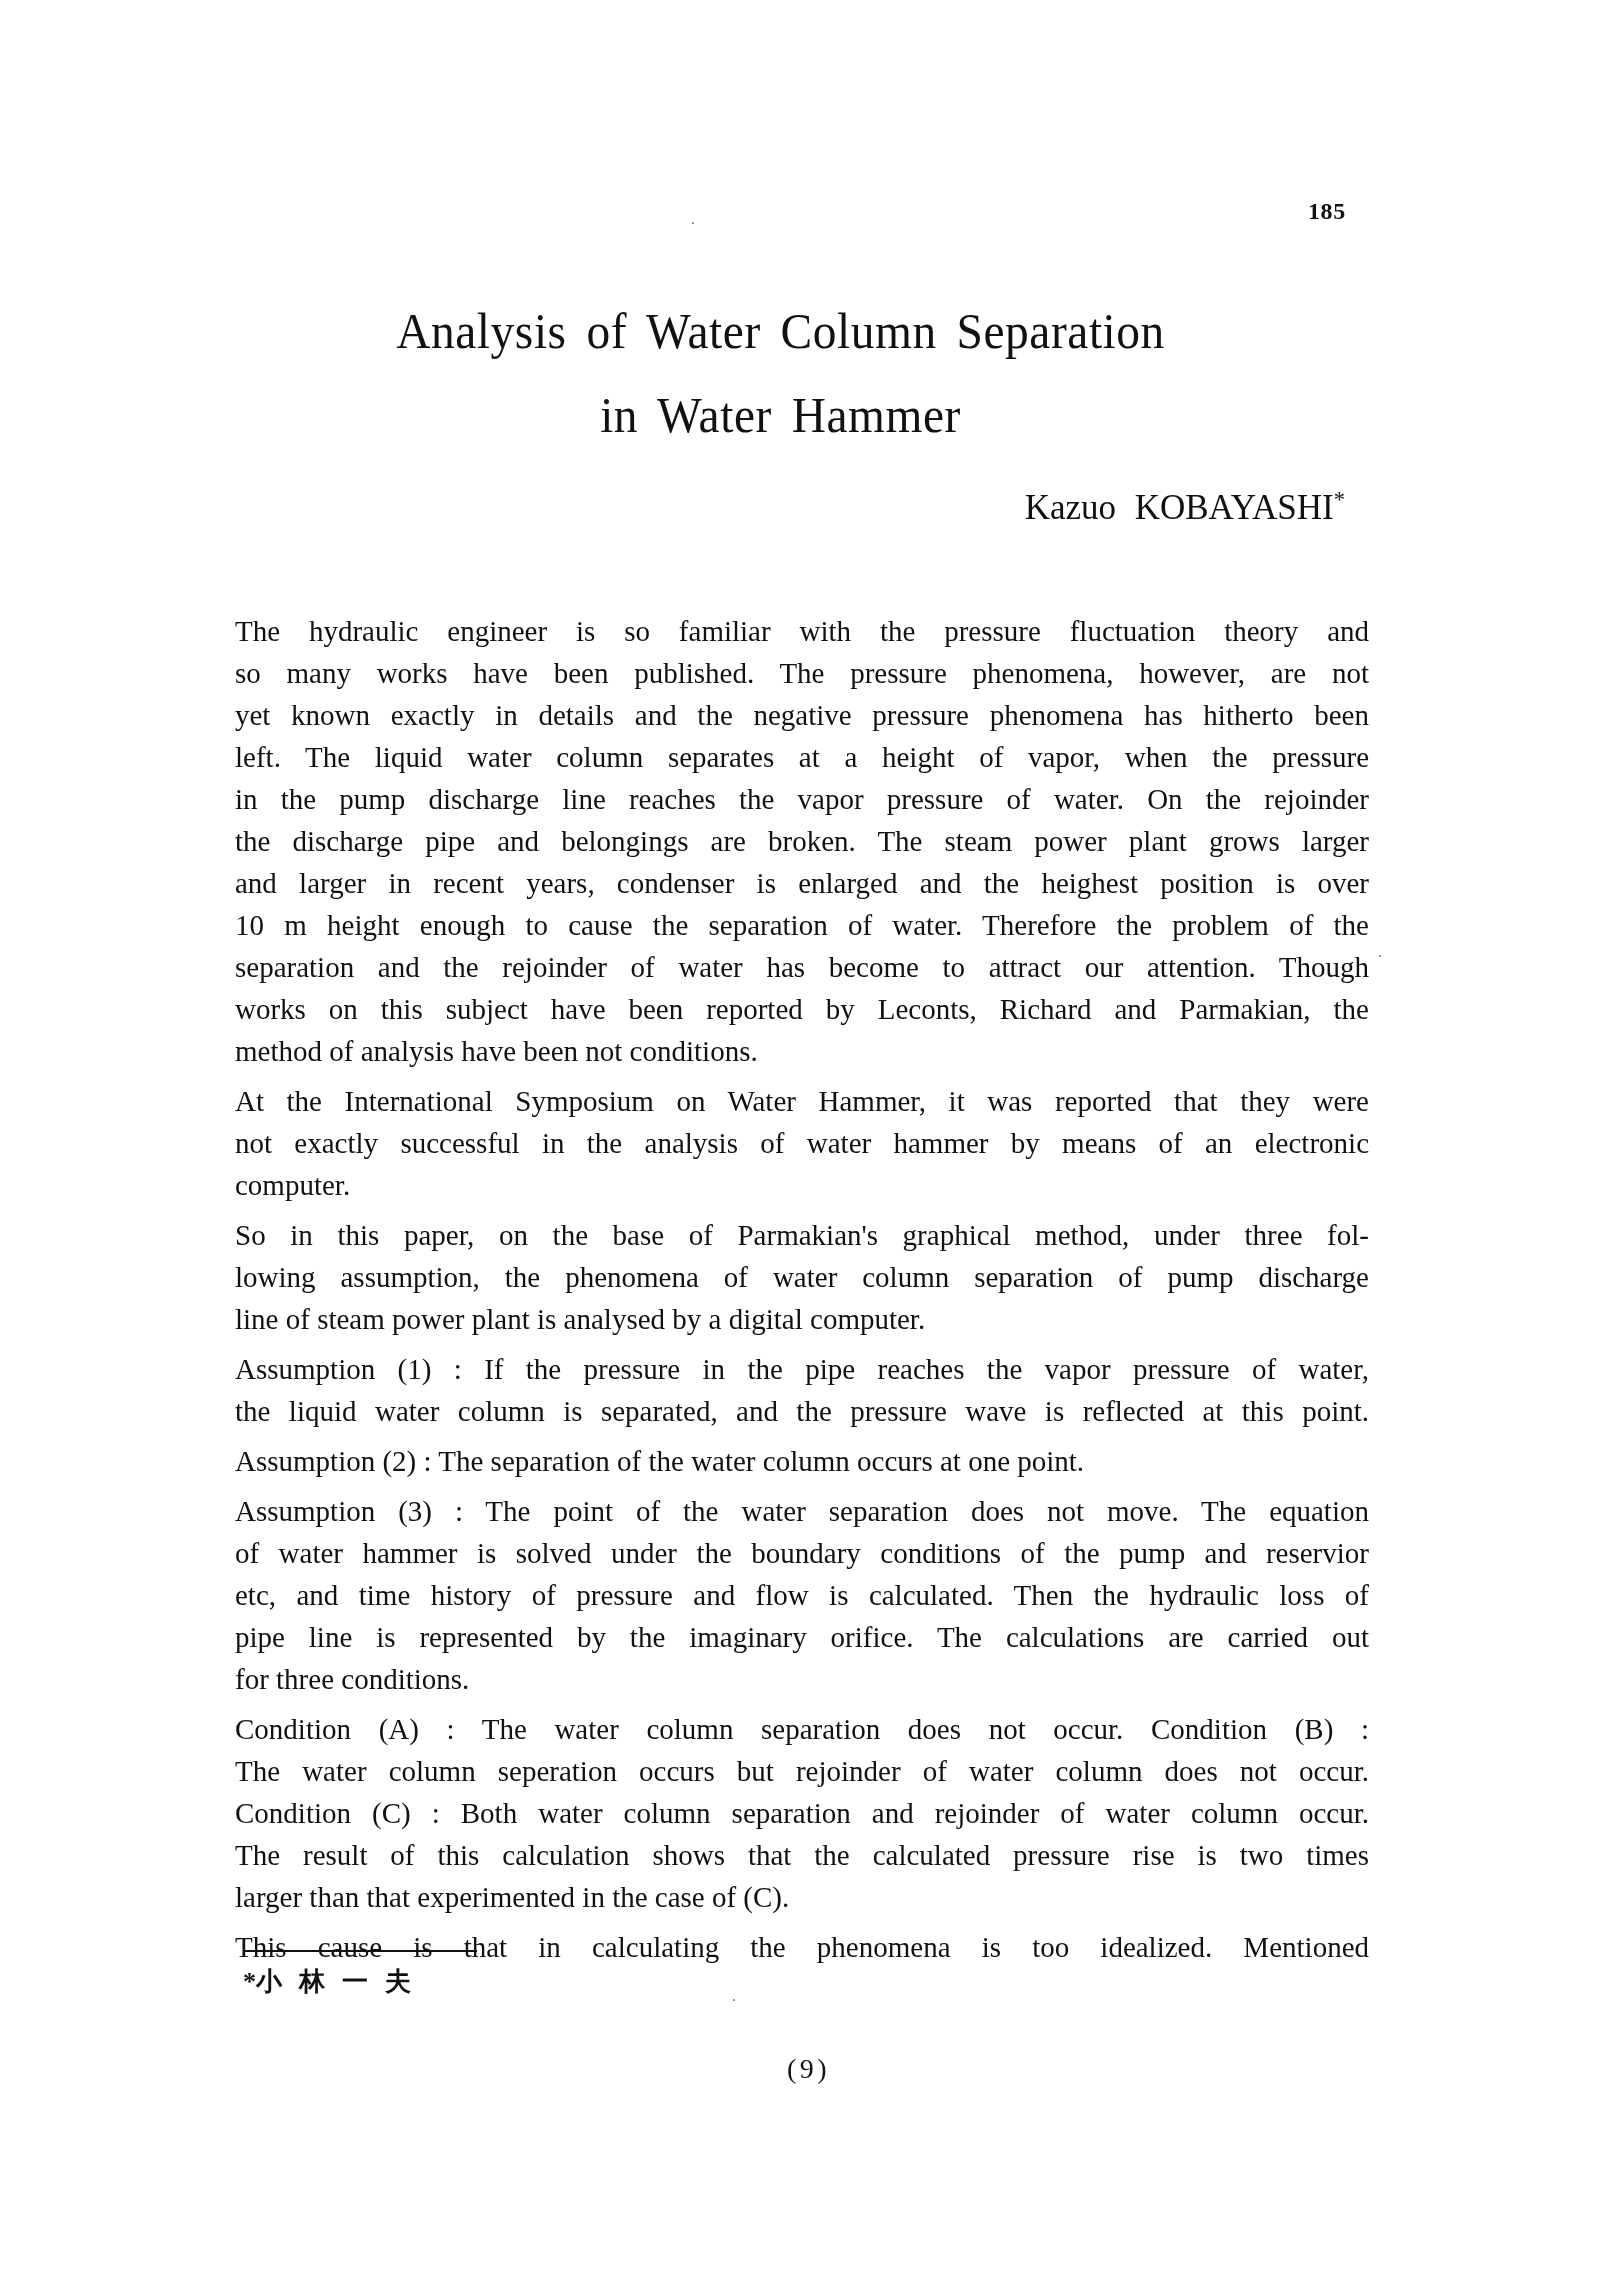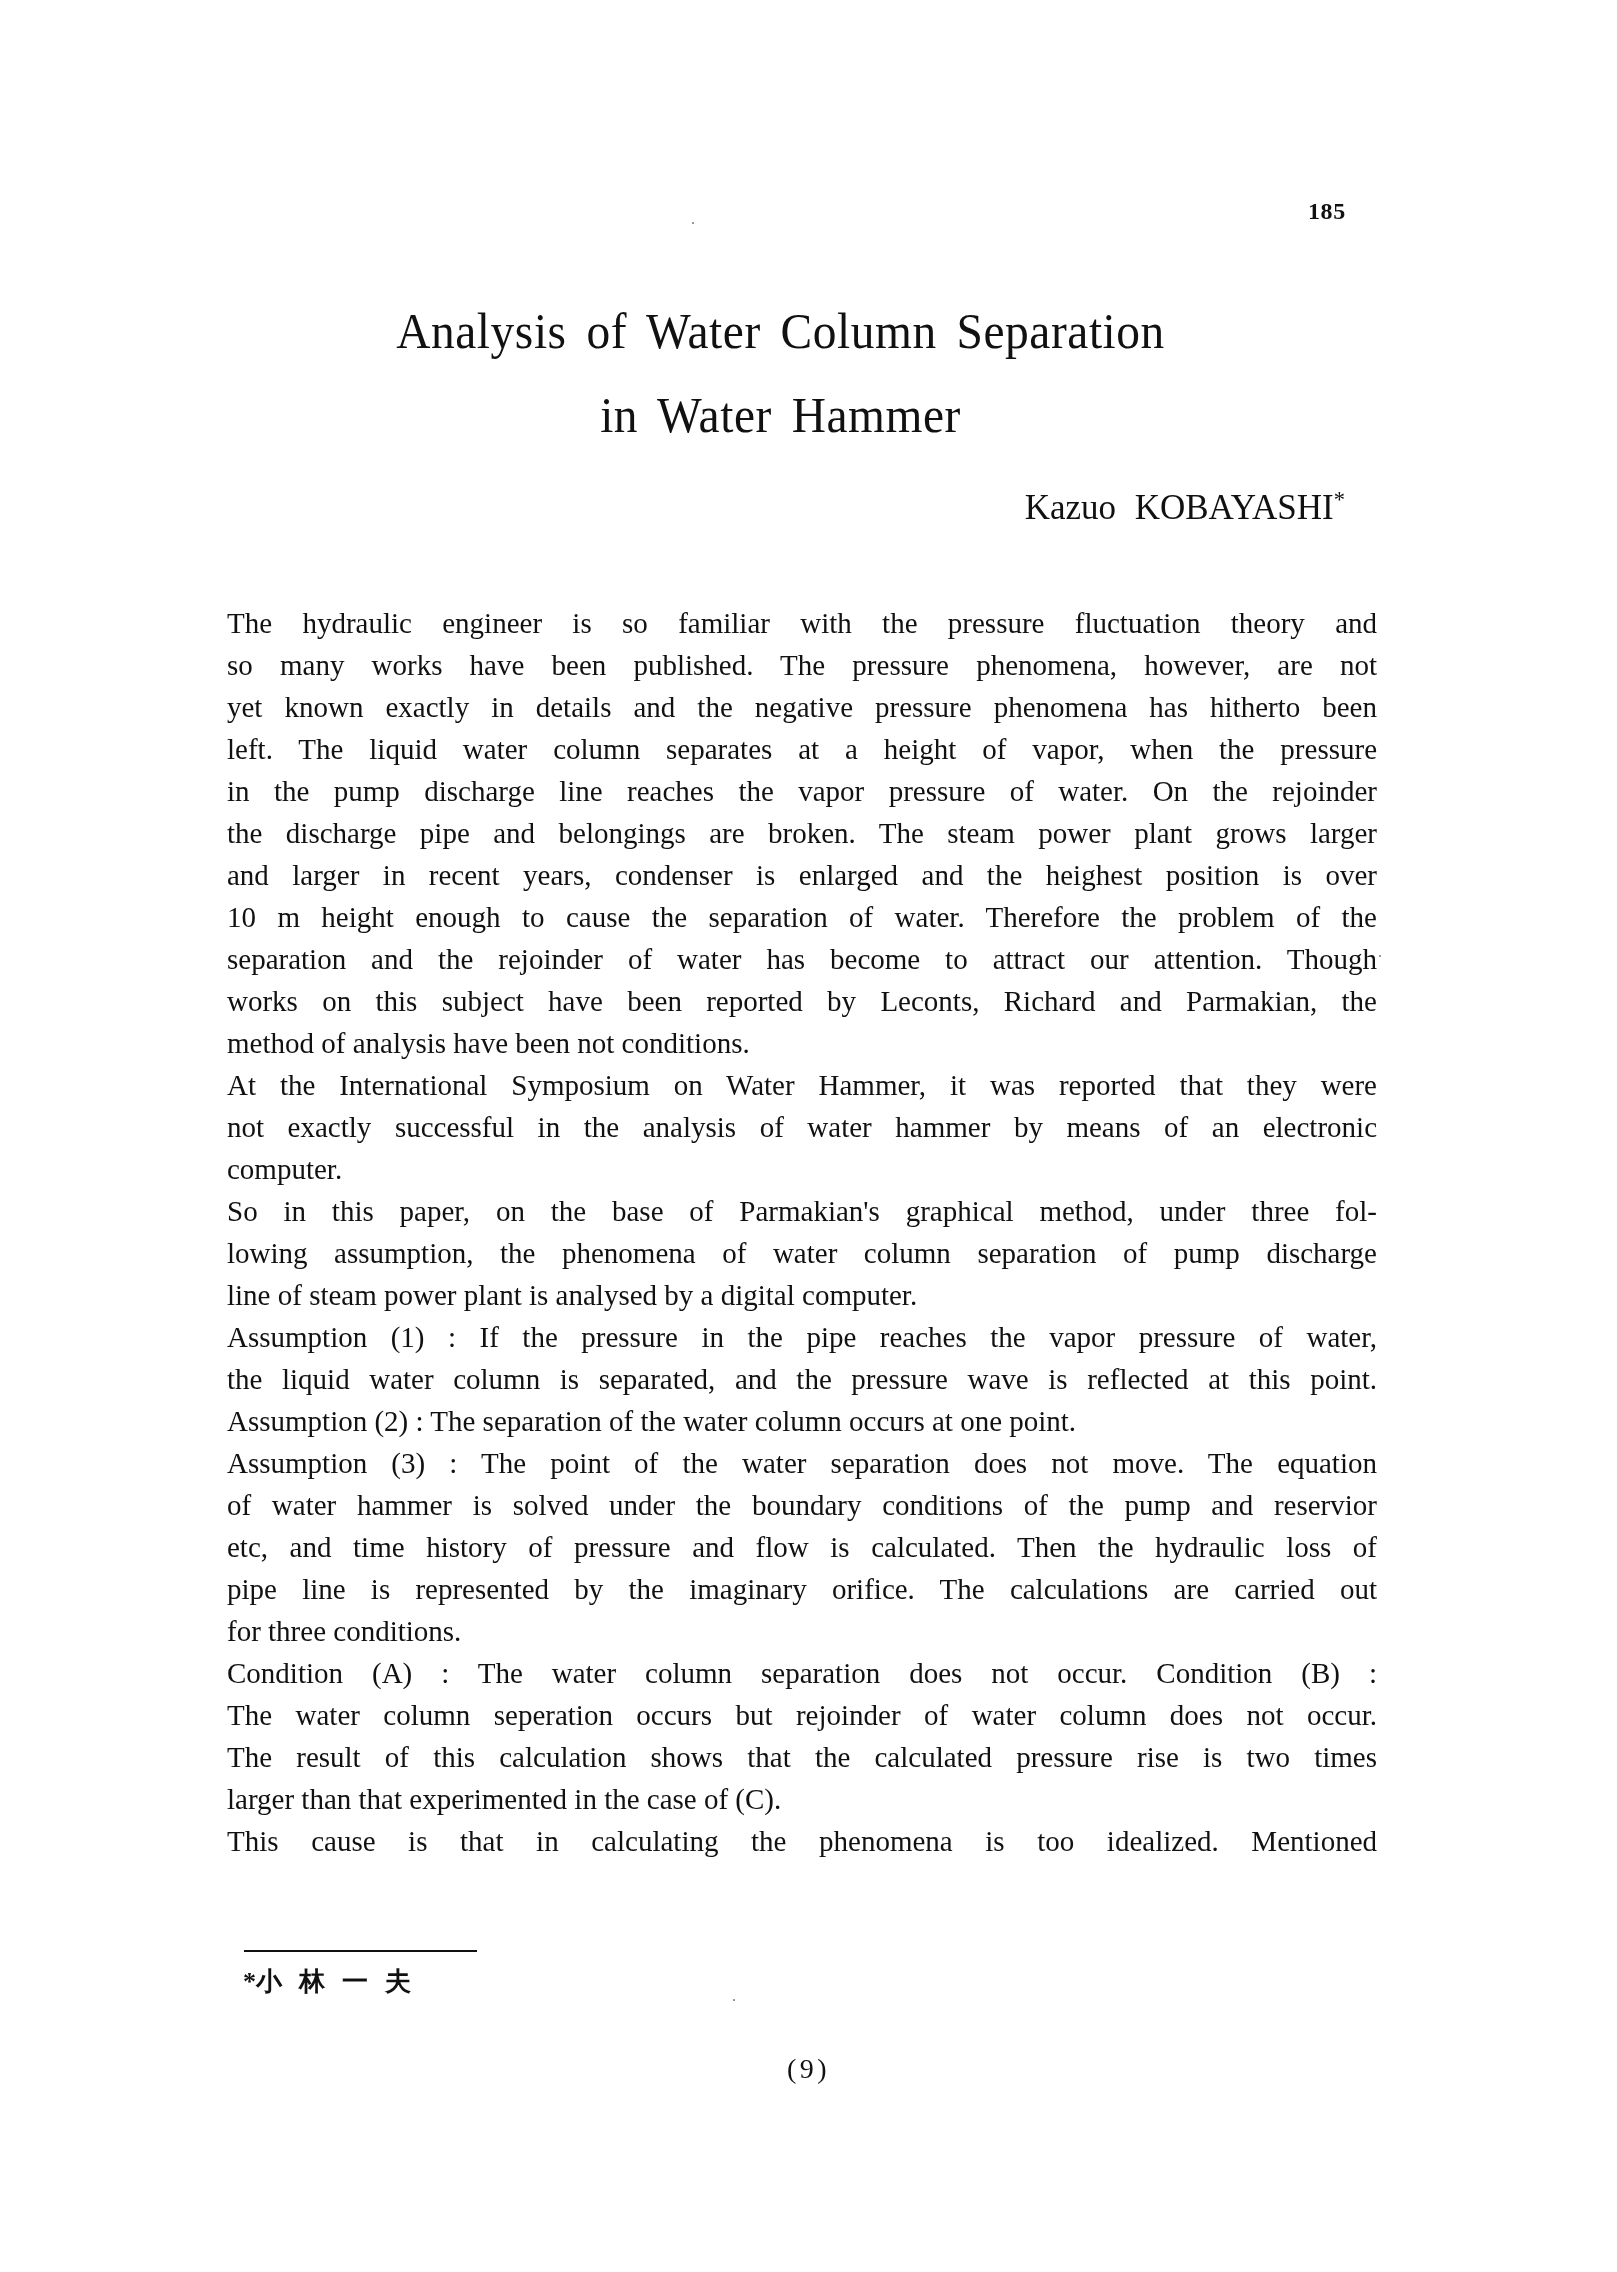--- a/index.html
+++ b/index.html
@@ -51,21 +51,21 @@
     }
     .body-text {
       position: absolute;
       left: 198px;
       top: 602px;
       width: 1179px;
       font-size: 29px;
       line-height: 42px;
     }
     .body-text p {
-      margin: 0;
+      margin: 8px;
       text-align: justify;
       text-align-last: left;
     }
     .body-text p.indent {
       text-indent: 29px;
     }
     .line {
       display: block;
       text-align: justify;
       text-align-last: justify;
@@ -168,20 +168,21 @@
       <span class="line">Assumption (3) :  The point of the water separation does not move.  The equation</span>
       <span class="line">of water hammer is solved under the boundary conditions of the pump and reservior</span>
       <span class="line">etc, and time history of pressure and flow is calculated.  Then the hydraulic loss of</span>
       <span class="line">pipe line is represented by the imaginary orifice.  The calculations are carried out</span>
       <span class="line last">for three conditions.</span>
     </p>
 
     <p class="indent">
       <span class="line">Condition (A) :  The water column separation does not occur.  Condition (B) :</span>
       <span class="line">The water column seperation occurs but rejoinder of water column does not occur.</span>
+      <span class="line">Condition (C) :  Both water column separation and rejoinder of water column occur.</span>
       <span class="line">The result of this calculation shows that the calculated pressure rise is two times</span>
       <span class="line last">larger than that experimented in the case of (C).</span>
     </p>
 
     <p class="indent">
       <span class="line">This cause is that in calculating the phenomena is too idealized.  Mentioned</span>
     </p>
 
   </div>
 

